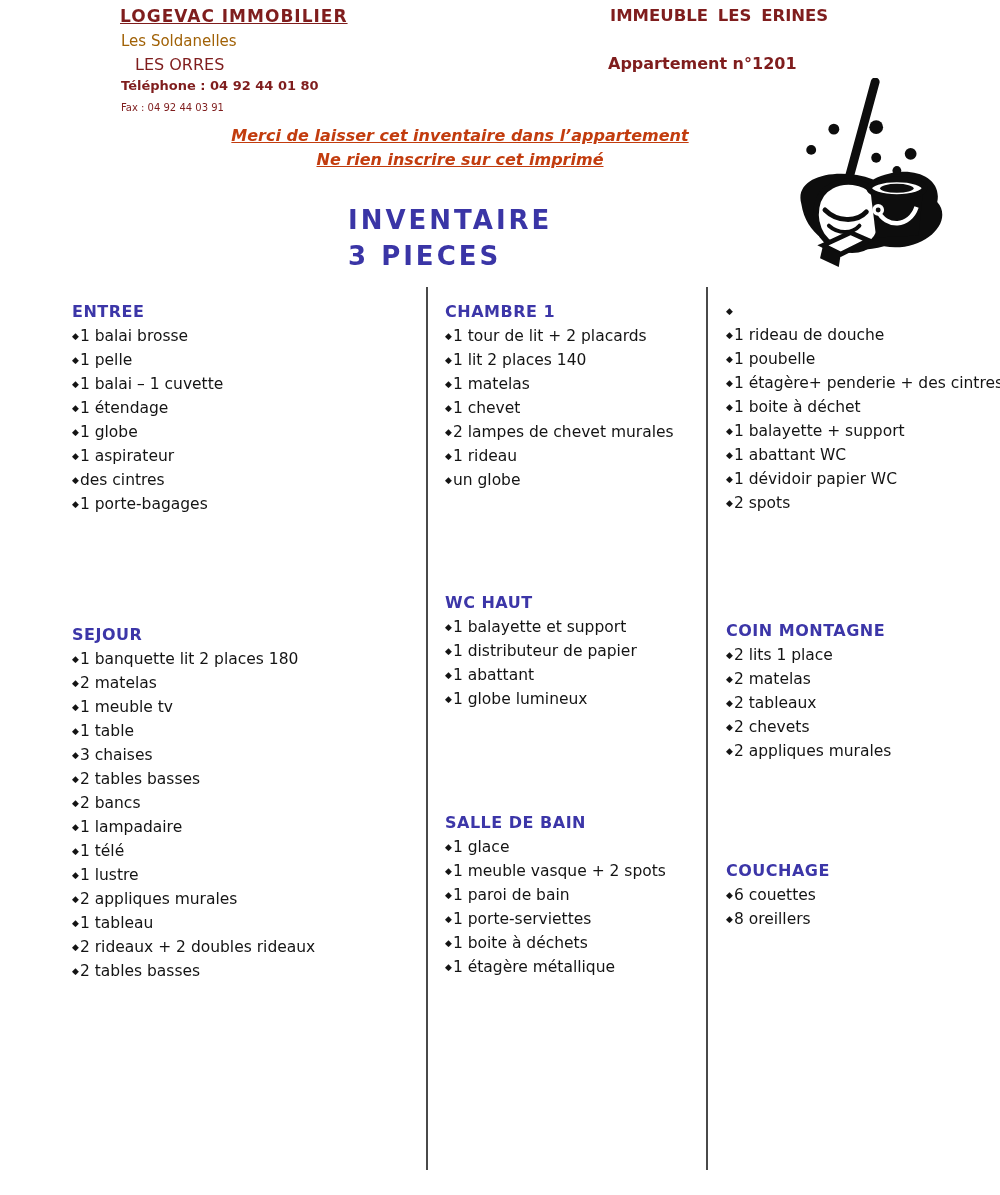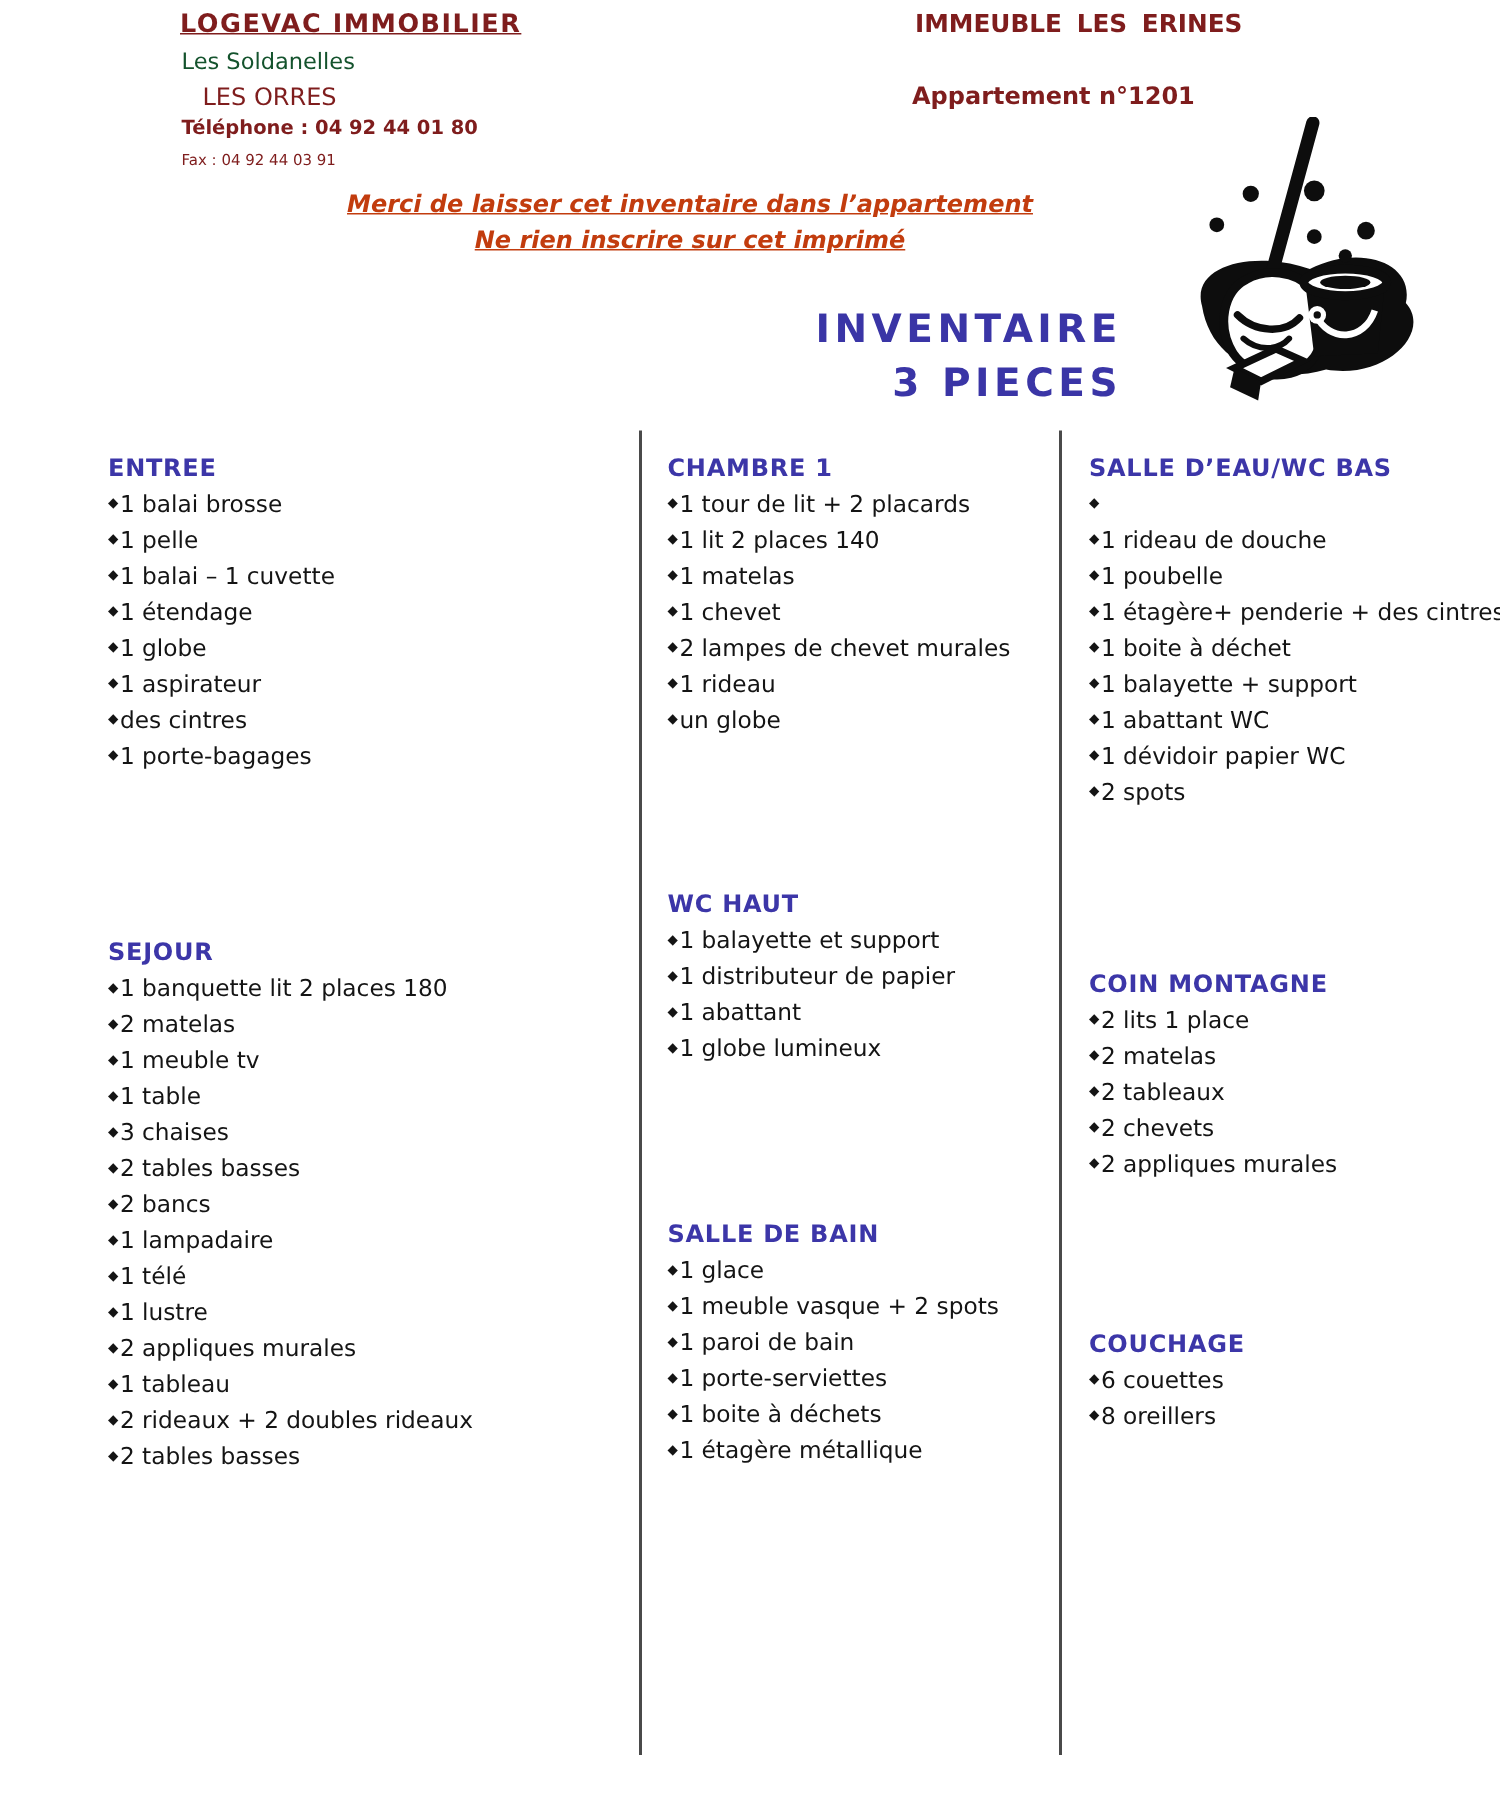--- a/index.html
+++ b/index.html
@@ -7,33 +7,33 @@
     position:relative;
     width:1000px;height:1195px;
     background:#ffffff;
     font-family:"DejaVu Sans",sans-serif;
     color:#141414;
     overflow:hidden;
   }
   
   .hdr-line{position:absolute;white-space:nowrap;color:#7f1d1d;}
   .agency-name{left:120px;top:6px;font-size:17px;font-weight:bold;text-decoration:underline;letter-spacing:1px;}
-  .agency-l2{left:121px;top:32px;font-size:15px;color:#14532d;}
+  .agency-l2{left:121px;top:32px;font-size:15px;color:#a16207;}
   .agency-l3{left:135px;top:55px;font-size:16px;}
   .agency-phone{left:121px;top:78px;font-size:13px;font-weight:bold;}
   .agency-fax{left:121px;top:102px;font-size:10px;}
   .building{left:610px;top:6px;font-size:16.5px;font-weight:bold;word-spacing:4px;}
   .apartment{left:608px;top:54px;font-size:16px;font-weight:bold;}
   
   .notice{position:absolute;left:100px;width:720px;text-align:center;
     color:#c23c0e;font-weight:bold;font-style:italic;text-decoration:underline;font-size:16px;white-space:nowrap;}
   .notice1{top:126px;}
   .notice2{top:150px;}
   
-  .doc-title{position:absolute;left:348px;width:400px;text-align:right;
+  .doc-title{position:absolute;left:348px;width:400px;text-align:left;
     color:#3a35a6;font-weight:bold;font-size:26px;letter-spacing:3px;white-space:nowrap;}
   .title1{top:205px;}
   .title2{top:241px;}
   
   .clipart{position:absolute;left:778px;top:78px;width:220px;height:192px;}
   
   .divider{position:absolute;top:287px;height:883px;width:2px;background:#4a4a4a;}
   .divider1{left:426px;}
   .divider2{left:706px;}
   .col{position:absolute;top:287px;}
@@ -284,21 +284,20 @@
           <li>
             <span class="bullet">◆</span>
             <span>1 étagère métallique</span>
           </li>
         </ul>
     </div>
   </div>
 
   <div class="col col3">
     <div class="section">
-      <div class="sec-heading">SALLE D’EAU/WC BAS</div>
       <ul class="sec-list">
           <li>
             <span class="bullet">◆</span>
           </li>
           <li>
             <span class="bullet">◆</span>
             <span>1 rideau de douche</span>
           </li>
           <li>
             <span class="bullet">◆</span>

